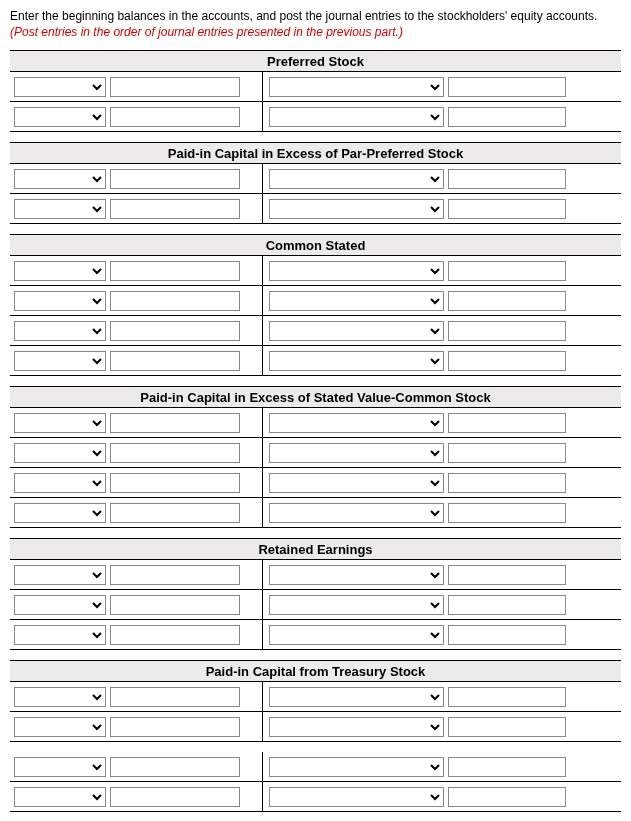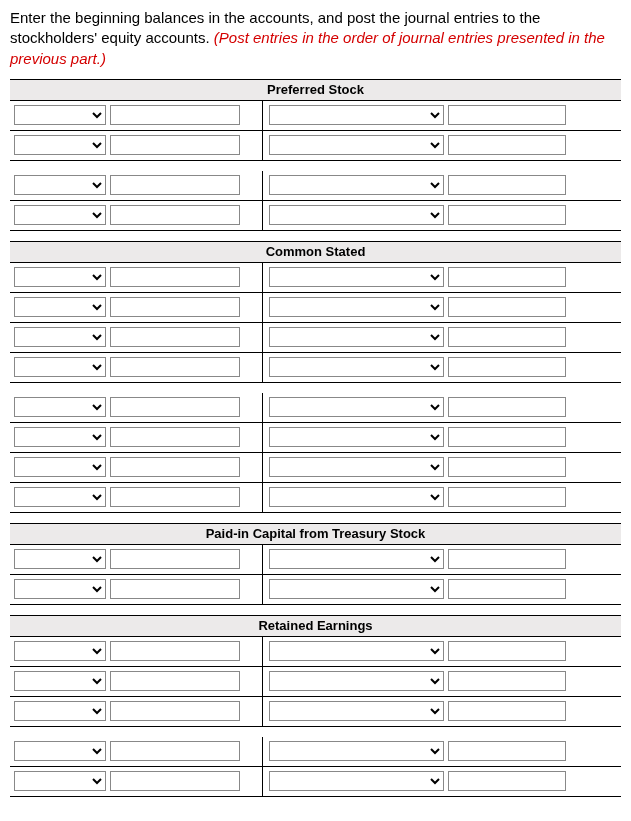--- a/index.html
+++ b/index.html
@@ -5,21 +5,21 @@
   * { box-sizing: border-box; }
   body {
     margin: 0;
     padding: 8px 10px;
     font-family: Arial, Helvetica, sans-serif;
     background: #fff;
     color: #000;
     font-size: 12px;
     width: 631px;
   }
-  .instructions { font-size: 15px; line-height: 1.35; margin-bottom: 10px; }
+  .instructions { font-size: 12px; line-height: 1.35; margin-bottom: 10px; }
   .instructions .red { color: #d40000; font-style: italic; }
   .account-block { margin-bottom: 10px; }
   .acct-header {
     background: #eceaea;
     height: 22px;
     display: flex;
     align-items: center;
     justify-content: center;
     font-weight: 600;
     font-size: 13px;
@@ -84,20 +84,21 @@
           <select class="sel small"><option></option></select>
           <input class="inp" style="">
           <div class="spacer1"></div>
           <div class="divider-center"></div>
           <select class="sel big"><option></option></select>
           <input class="inp short" style="">
         </div>
       </div>
     </div>
     <div class="account-block">
+      <div class="acct-header">Paid-in Capital in Excess of Par-Preferred Stock</div>
       <div class="t-body">
         <div class="t-row">
           <select class="sel small"><option></option></select>
           <input class="inp" style="">
           <div class="spacer1"></div>
           <div class="divider-center"></div>
           <select class="sel big"><option></option></select>
           <input class="inp short" style="">
         </div>
         <div class="t-row">
@@ -141,29 +142,59 @@
           <select class="sel small"><option></option></select>
           <input class="inp" style="">
           <div class="spacer1"></div>
           <div class="divider-center"></div>
           <select class="sel big"><option></option></select>
           <input class="inp short" style="">
         </div>
       </div>
     </div>
     <div class="account-block">
-      <div class="t-body">
-        <div class="t-row">
-          <select class="sel small"><option></option></select>
-          <input class="inp" style="">
-          <div class="spacer1"></div>
-          <div class="divider-center"></div>
-          <select class="sel big"><option></option></select>
-          <input class="inp short" style="">
-        </div>
+      <div class="acct-header">Paid-in Capital in Excess of Stated Value-Common Stock</div>
+      <div class="t-body">
+        <div class="t-row">
+          <select class="sel small"><option></option></select>
+          <input class="inp" style="">
+          <div class="spacer1"></div>
+          <div class="divider-center"></div>
+          <select class="sel big"><option></option></select>
+          <input class="inp short" style="">
+        </div>
+        <div class="t-row">
+          <select class="sel small"><option></option></select>
+          <input class="inp" style="">
+          <div class="spacer1"></div>
+          <div class="divider-center"></div>
+          <select class="sel big"><option></option></select>
+          <input class="inp short" style="">
+        </div>
+        <div class="t-row">
+          <select class="sel small"><option></option></select>
+          <input class="inp" style="">
+          <div class="spacer1"></div>
+          <div class="divider-center"></div>
+          <select class="sel big"><option></option></select>
+          <input class="inp short" style="">
+        </div>
+        <div class="t-row">
+          <select class="sel small"><option></option></select>
+          <input class="inp" style="">
+          <div class="spacer1"></div>
+          <div class="divider-center"></div>
+          <select class="sel big"><option></option></select>
+          <input class="inp short" style="">
+        </div>
+      </div>
+    </div>
+    <div class="account-block">
+      <div class="acct-header">Retained Earnings</div>
+      <div class="t-body">
         <div class="t-row">
           <select class="sel small"><option></option></select>
           <input class="inp" style="">
           <div class="spacer1"></div>
           <div class="divider-center"></div>
           <select class="sel big"><option></option></select>
           <input class="inp short" style="">
         </div>
         <div class="t-row">
           <select class="sel small"><option></option></select>
@@ -179,49 +210,20 @@
           <div class="spacer1"></div>
           <div class="divider-center"></div>
           <select class="sel big"><option></option></select>
           <input class="inp short" style="">
         </div>
       </div>
     </div>
     <div class="account-block">
       <div class="acct-header">Paid-in Capital from Treasury Stock</div>
       <div class="t-body">
-        <div class="t-row">
-          <select class="sel small"><option></option></select>
-          <input class="inp" style="">
-          <div class="spacer1"></div>
-          <div class="divider-center"></div>
-          <select class="sel big"><option></option></select>
-          <input class="inp short" style="">
-        </div>
-        <div class="t-row">
-          <select class="sel small"><option></option></select>
-          <input class="inp" style="">
-          <div class="spacer1"></div>
-          <div class="divider-center"></div>
-          <select class="sel big"><option></option></select>
-          <input class="inp short" style="">
-        </div>
-      </div>
-    </div>
-    <div class="account-block">
-      <div class="acct-header">Retained Earnings</div>
-      <div class="t-body">
-        <div class="t-row">
-          <select class="sel small"><option></option></select>
-          <input class="inp" style="">
-          <div class="spacer1"></div>
-          <div class="divider-center"></div>
-          <select class="sel big"><option></option></select>
-          <input class="inp short" style="">
-        </div>
         <div class="t-row">
           <select class="sel small"><option></option></select>
           <input class="inp" style="">
           <div class="spacer1"></div>
           <div class="divider-center"></div>
           <select class="sel big"><option></option></select>
           <input class="inp short" style="">
         </div>
         <div class="t-row">
           <select class="sel small"><option></option></select>

